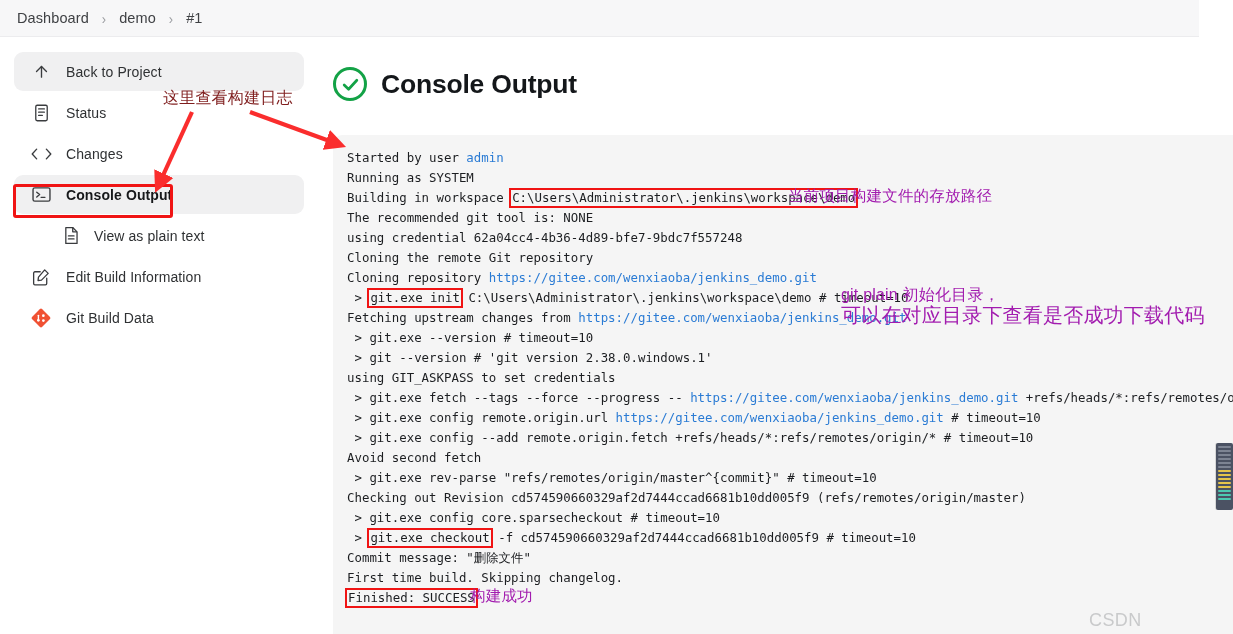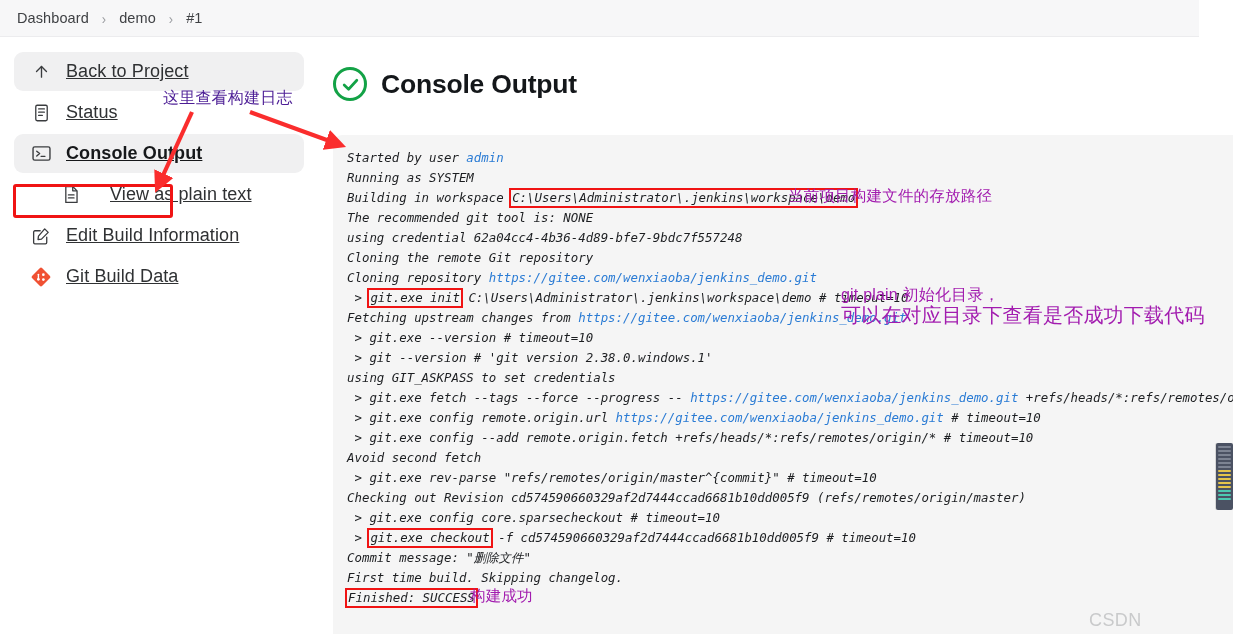--- a/index.html
+++ b/index.html
@@ -42,24 +42,24 @@
     cursor: pointer;
     margin-bottom: 2px;
   }
   .side-item.active-bg { background: #f0f0f1; }
   .side-icon {
     width: 22px; height: 22px; flex: 0 0 22px;
     display: flex; align-items: center; justify-content: center;
     margin-right: 14px; color: #3a3c3f;
   }
   .side-label {
-    font-size: 18px; color: #2f3133; letter-spacing: .1px; white-space: nowrap; text-decoration: underline;
+    font-size: 14px; color: #2f3133; letter-spacing: .1px; white-space: nowrap;
   }
   .side-label.bold { font-weight: 700; color: #16181a; }
-  .side-item.sub { padding-left: 46px; gap: 16px; }
+  .side-item.sub { padding-left: 46px; }
   .side-item.sub .side-icon { margin-right: 12px; }
 
   
   .redbox-console {
     position: absolute; left: 13px; top: 184px;
     width: 160px; height: 34px;
     border: 3px solid #f01414; border-radius: 3px;
     pointer-events: none;
   }
 
@@ -86,40 +86,40 @@
   }
   .console-text {
     position: absolute; left: 333px; top: 148px;
     width: 900px;
     font-family: "DejaVu Sans Mono", "Liberation Mono", monospace;
     font-size: 12.4px;
     line-height: 20px;
     color: #1c1e21;
     white-space: pre;
   }
-  .console-text .ln { height: 20px; padding-left: 14px; font-style: italic; }
+  .console-text .ln { height: 20px; padding-left: 14px; }
   .console-text .lnk { color: #2a7bd4; }
   .console-text .mark {
     display: inline-block;
     outline: 2px solid #f01414;
     padding: 0 1px;
     position: relative;
     line-height: 16px;
   }
 
   
   .anno {
     position: absolute;
     color: #a21caf;
     font-family: "Liberation Sans", sans-serif;
     font-size: 15.5px;
     white-space: nowrap;
     letter-spacing: .2px;
   }
-  .anno-title { left: 163px; top: 88px; font-size: 16px; color: #4c1d95; }
+  .anno-title { left: 163px; top: 88px; font-size: 16px; color: #7f1d1d; }
   .anno-path  { left: 788px; top: 186px; }
   .anno-git1  { left: 841px; top: 285px; font-size: 16px; }
   .anno-git2  { left: 841px; top: 302px; font-size: 20px; }
   .anno-succ  { left: 470px; top: 586px; }
 
   .arrow-svg {
     position: absolute; left: 0; top: 0; width: 1233px; height: 634px;
     pointer-events: none;
   }
 
@@ -172,20 +172,29 @@
         <svg width="17" height="18" viewBox="0 0 20 22" fill="none" stroke="#3a3c3f" stroke-width="1.6" stroke-linejoin="round">
           <rect x="3" y="1.5" width="14" height="19" rx="1.8"></rect>
           <line x1="6.5" y1="6" x2="13.5" y2="6" stroke-linecap="round"></line>
           <line x1="6.5" y1="10" x2="13.5" y2="10" stroke-linecap="round"></line>
           <line x1="6.5" y1="14" x2="11" y2="14" stroke-linecap="round"></line>
         </svg>
       </span>
       <span class="side-label">Status</span>
     </div>
 
+    <div class="side-item">
+      <span class="side-icon">
+        <svg width="21" height="16" viewBox="0 0 26 18" fill="none" stroke="#3a3c3f" stroke-width="1.7" stroke-linecap="round" stroke-linejoin="round">
+          <polyline points="7,3 1.5,9 7,15"></polyline>
+            <polyline points="19,3 24.5,9 19,15"></polyline>
+        </svg>
+      </span>
+      <span class="side-label">Changes</span>
+    </div>
 
     <div class="side-item active-bg">
       <span class="side-icon">
         <svg width="19" height="17" viewBox="0 0 22 19" fill="none" stroke="#3a3c3f" stroke-width="1.6" stroke-linejoin="round">
           <rect x="1.2" y="1.8" width="19.6" height="15.4" rx="2"></rect>
           <polyline points="5.5,6.8 8.8,9.6 5.5,12.4" stroke-linecap="round"></polyline>
           <line x1="10.5" y1="12.8" x2="15" y2="12.8" stroke-linecap="round"></line>
         </svg>
       </span>
       <span class="side-label bold">Console Output</span>

